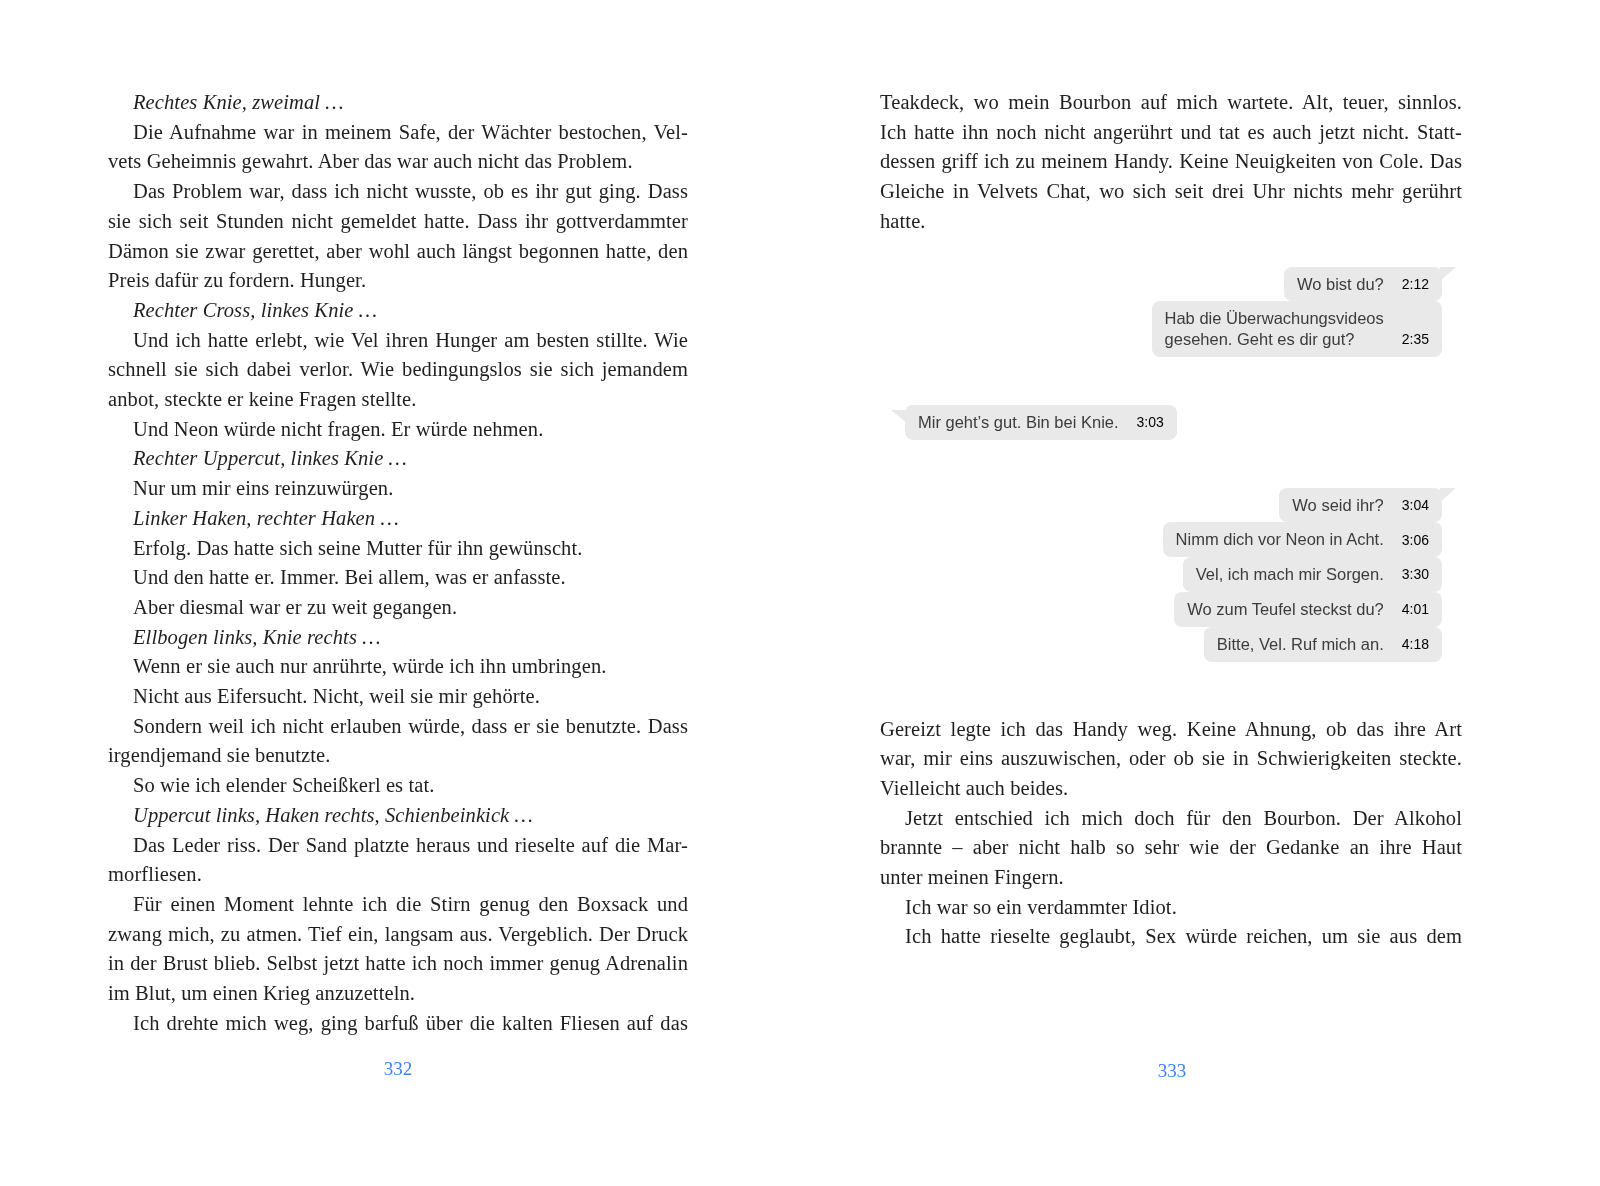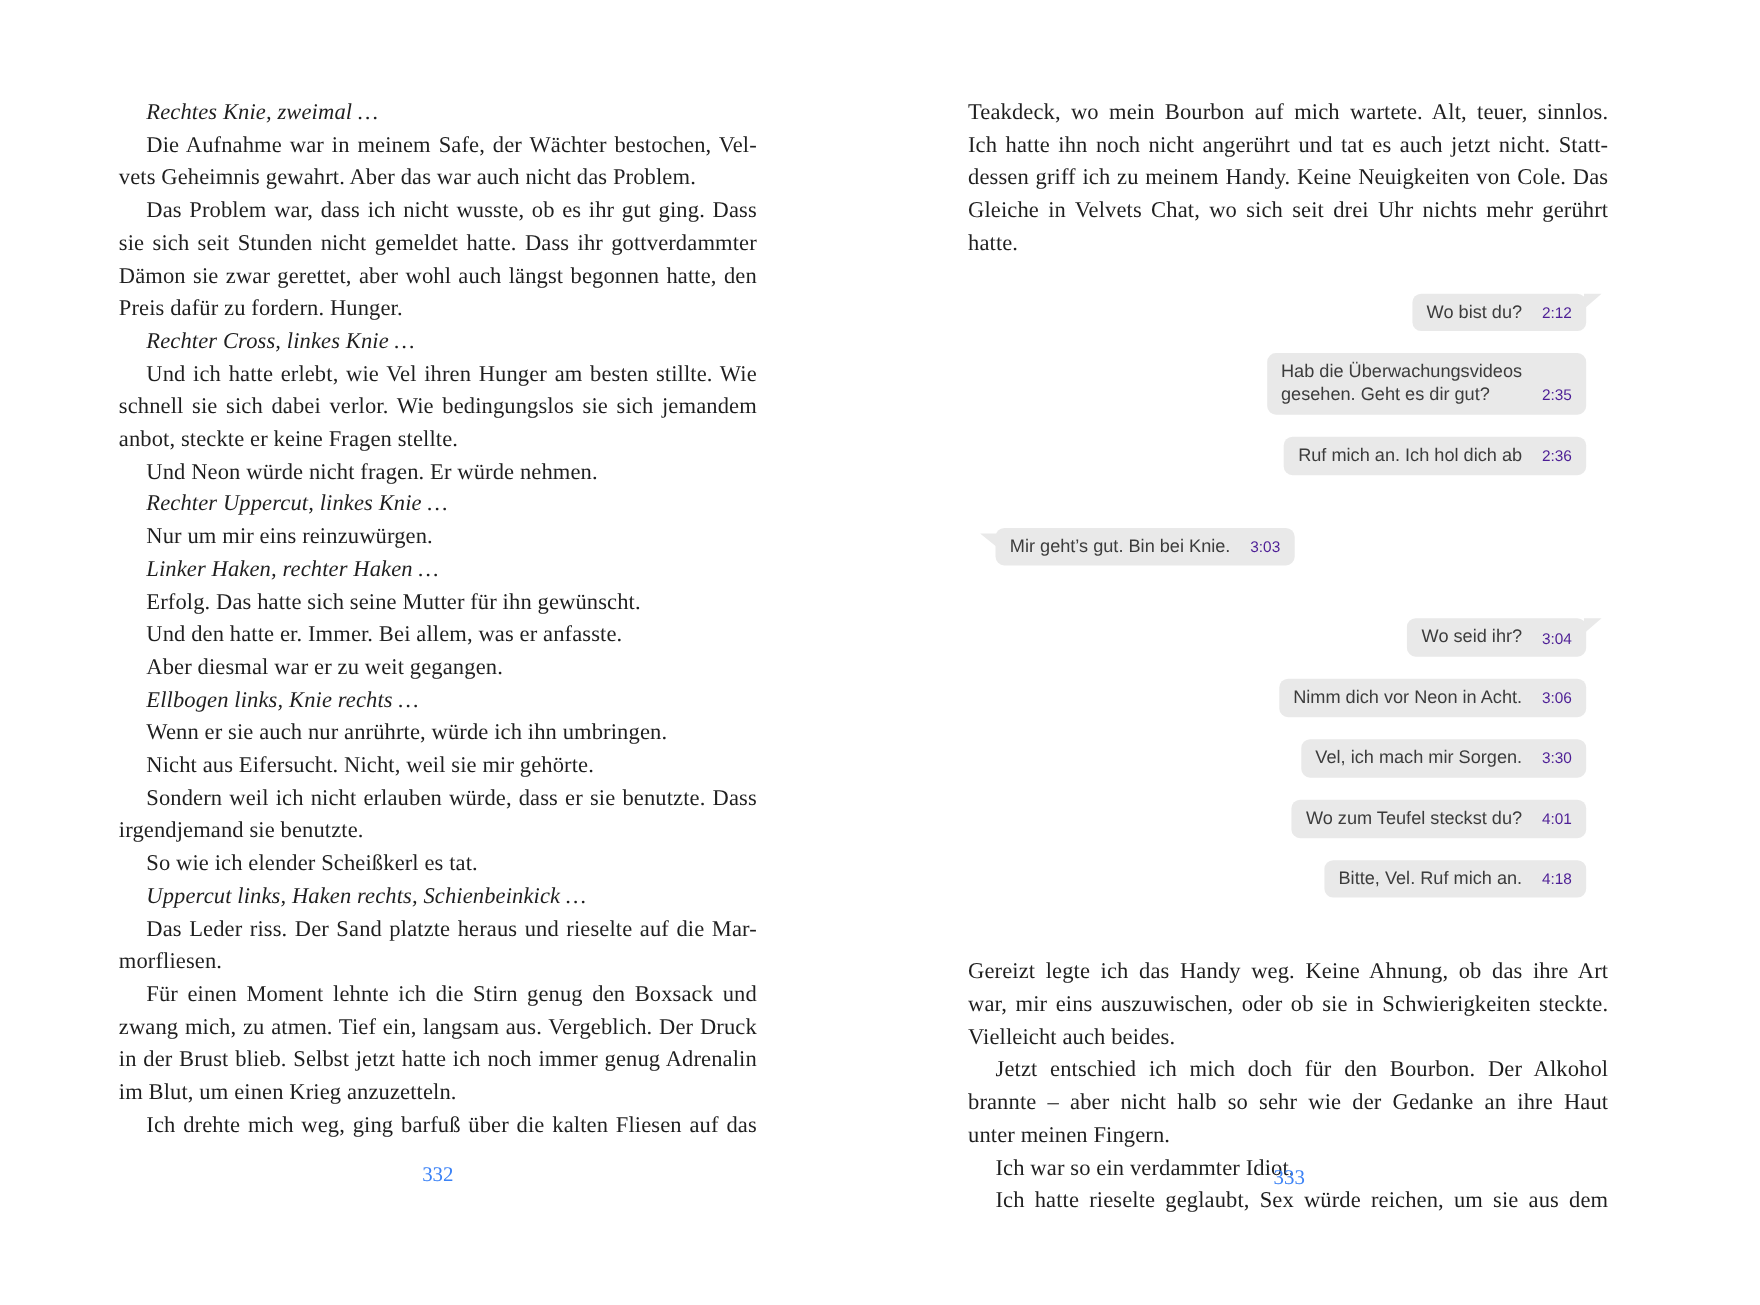--- a/index.html
+++ b/index.html
@@ -31,40 +31,40 @@
     width: 580px;
     text-align: center;
     font-size: 19px;
     color: #3b82f6;
     font-family: "Liberation Serif", serif;
   }
   #pagenum-left  { left: 108px; }
   #pagenum-right { left: 882px; top: 1060px; }
 
   .chat { margin-top: 30px; margin-bottom: 53px; display: flex; flex-direction: column; }
-  .chat-group { display: flex; flex-direction: column; gap: 20px; }
+  .chat-group { display: flex; flex-direction: column; gap: 0; }
   .chat-group + .chat-group { margin-top: 48px; }
   .chat-group.side-right { align-items: flex-end;  padding-right: 20px; }
   .chat-group.side-left  { align-items: flex-start; padding-left: 25px; }
 
   .bubble {
     position: relative;
     background: #e9e9e9;
     border-radius: 8px;
     padding: 7px 13px;
     display: flex;
     align-items: flex-end;
     gap: 18px;
     font-family: "Liberation Sans", sans-serif;
     font-size: 16.5px;
     line-height: 1.26;
     color: #3c3c3c;
   }
   .bubble .msg  { white-space: pre-line; }
-  .bubble .time { font-size: 14px; color: #4c1d95; padding-bottom: 1px; }
+  .bubble .time { font-size: 14px; color: #000000; padding-bottom: 1px; }
 
   .tail { position: absolute; width: 0; height: 0; }
   .bubble.tail-right .tail {
     right: -14px; top: 0;
     border-left: 16px solid #e9e9e9;
     border-bottom: 14px solid transparent;
   }
   .bubble.tail-left .tail {
     left: -14px; top: 5px;
     border-right: 16px solid #e9e9e9;
@@ -126,24 +126,20 @@
           <div class="bubble tail-right">
             <span class="tail"></span>
             <span class="msg">Wo bist du?</span>
             <span class="time">2:12</span>
           </div>
           <div class="bubble">
             <span class="msg">Hab die Überwachungsvideos
 gesehen. Geht es dir gut?</span>
             <span class="time">2:35</span>
           </div>
-          <div class="bubble">
-            <span class="msg">Ruf mich an. Ich hol dich ab</span>
-            <span class="time">2:36</span>
-          </div>
         </div>
         <div class="chat-group side-left">
           <div class="bubble tail-left">
             <span class="tail"></span>
             <span class="msg">Mir geht’s gut. Bin bei Knie.</span>
             <span class="time">3:03</span>
           </div>
         </div>
         <div class="chat-group side-right">
           <div class="bubble tail-right">

